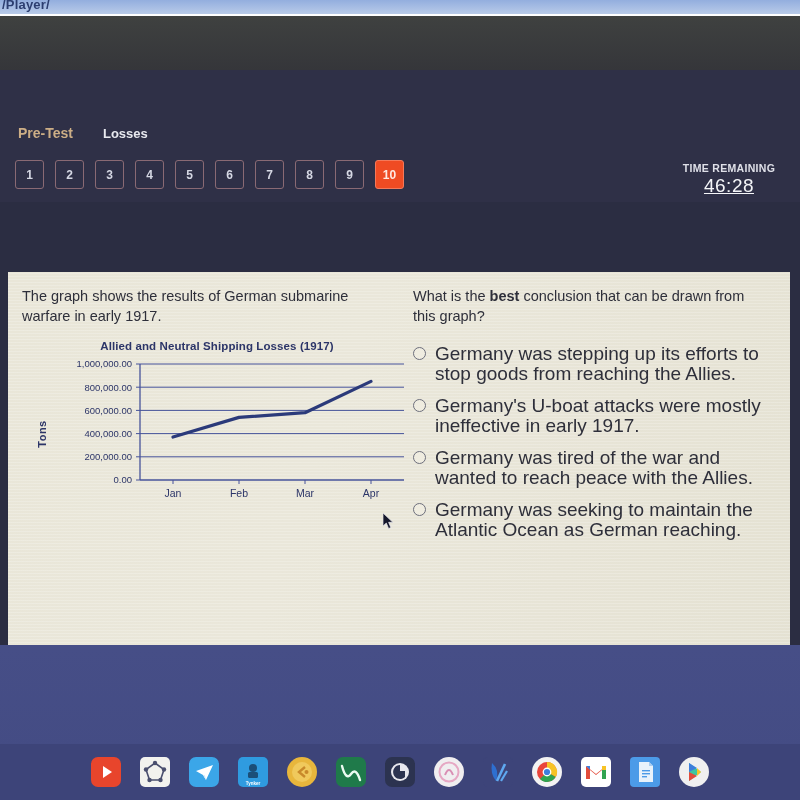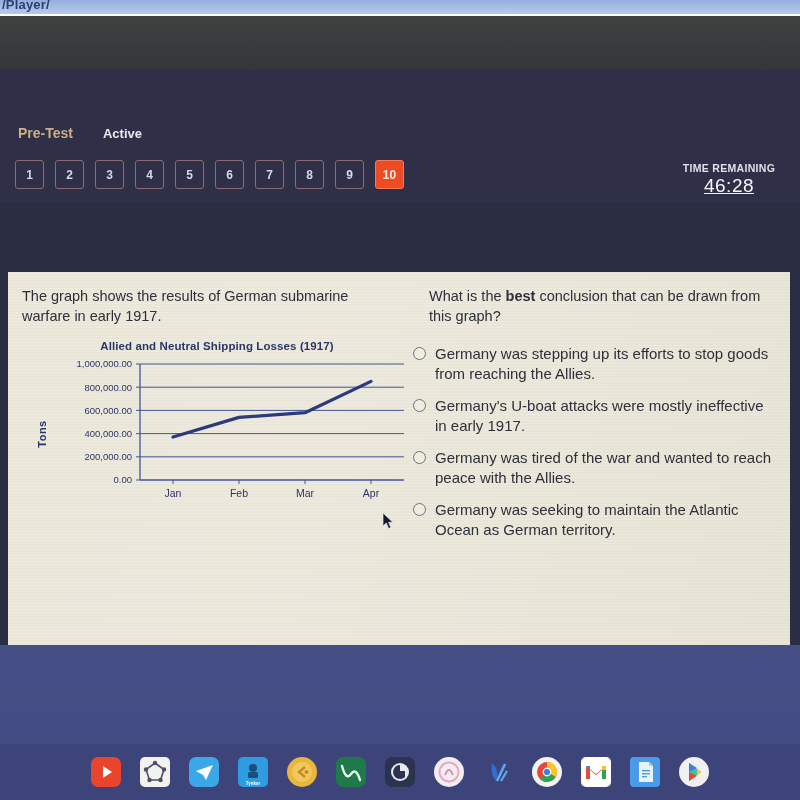--- a/index.html
+++ b/index.html
@@ -225,21 +225,20 @@
   .right-col {
     position: absolute;
     left: 405px; top: 14px;
     width: 365px;
   }
   .question-text {
     font-size: 14.5px;
     line-height: 20px;
     color: #2e2f3a;
     width: 350px;
-    margin-left: 16px;
   }
   .question-text b { font-weight: bold; }
 
   .options {
     margin-top: 18px;
   }
   .option {
     display: flex;
     align-items: flex-start;
     gap: 9px;
@@ -249,21 +248,21 @@
   .radio {
     flex: 0 0 auto;
     width: 13px; height: 13px;
     border: 1.4px solid #6d6f7c;
     border-radius: 50%;
     margin-top: 3px;
     background: #efece0;
     box-sizing: border-box;
   }
   .option-label {
-    font-size: 15px;
+    font-size: 19px;
     line-height: 20px;
     color: #2e2f3a;
     width: 340px;
   }
 
   
   .cursor {
     position: absolute;
     left: 383px; top: 513px;
     width: 12px; height: 18px;
@@ -308,21 +307,21 @@
 <div id="screen">
 
   <div class="desktop"></div>
 
   <div class="app-window">
 
     <div class="app-header">
 
       <div class="meta-row">
         <span class="meta-pretest">Pre-Test</span>
-        <span class="meta-active">Active</span>
+        <span class="meta-active">Losses</span>
       </div>
 
       <div class="qnum-strip">
           <div class="qnum">1</div>
           <div class="qnum">2</div>
           <div class="qnum">3</div>
           <div class="qnum">4</div>
           <div class="qnum">5</div>
           <div class="qnum">6</div>
           <div class="qnum">7</div>
@@ -393,21 +392,21 @@
             <div class="option">
               <div class="radio"></div>
               <div class="option-label">Germany's U-boat attacks were mostly ineffective in early 1917.</div>
             </div>
             <div class="option">
               <div class="radio"></div>
               <div class="option-label">Germany was tired of the war and wanted to reach peace with the Allies.</div>
             </div>
             <div class="option">
               <div class="radio"></div>
-              <div class="option-label">Germany was seeking to maintain the Atlantic Ocean as German territory.</div>
+              <div class="option-label">Germany was seeking to maintain the Atlantic Ocean as German reaching.</div>
             </div>
           </div>
       </div>
 
     </div>
   </div>
 
   <svg class="cursor" viewBox="0 0 12 18">
     <polygon points="0,0 0,13 3.3,10 5.6,15.5 7.8,14.6 5.6,9.3 9.8,9.3" fill="#16182c" stroke="#e7e7ef" stroke-width=".7"></polygon>
   </svg>

